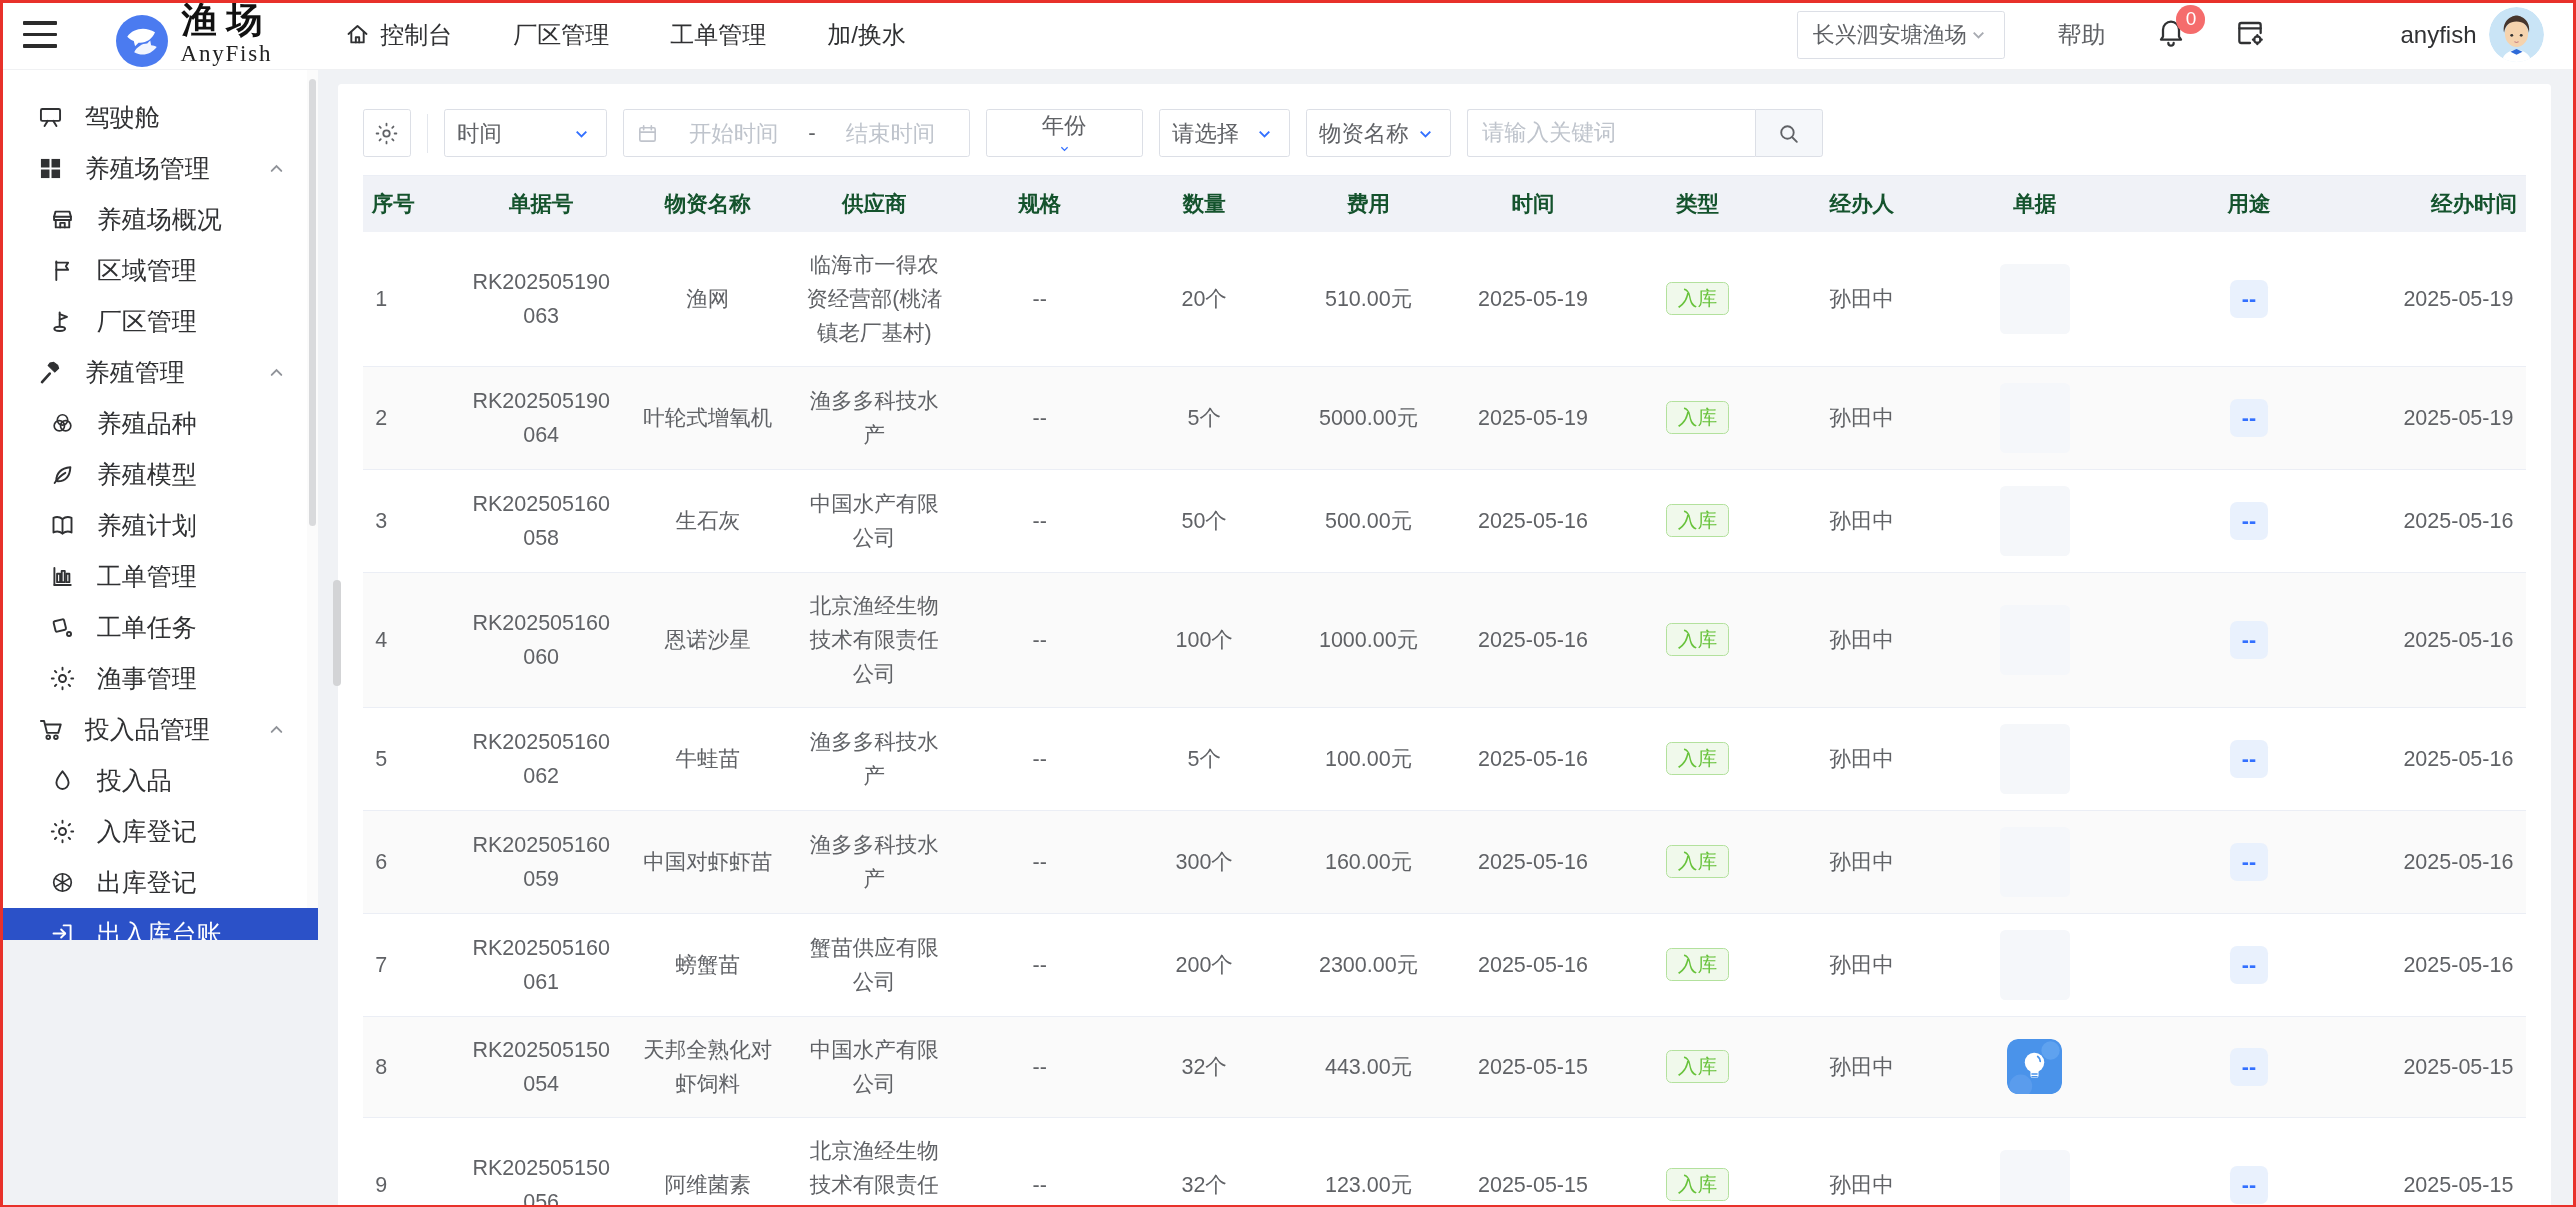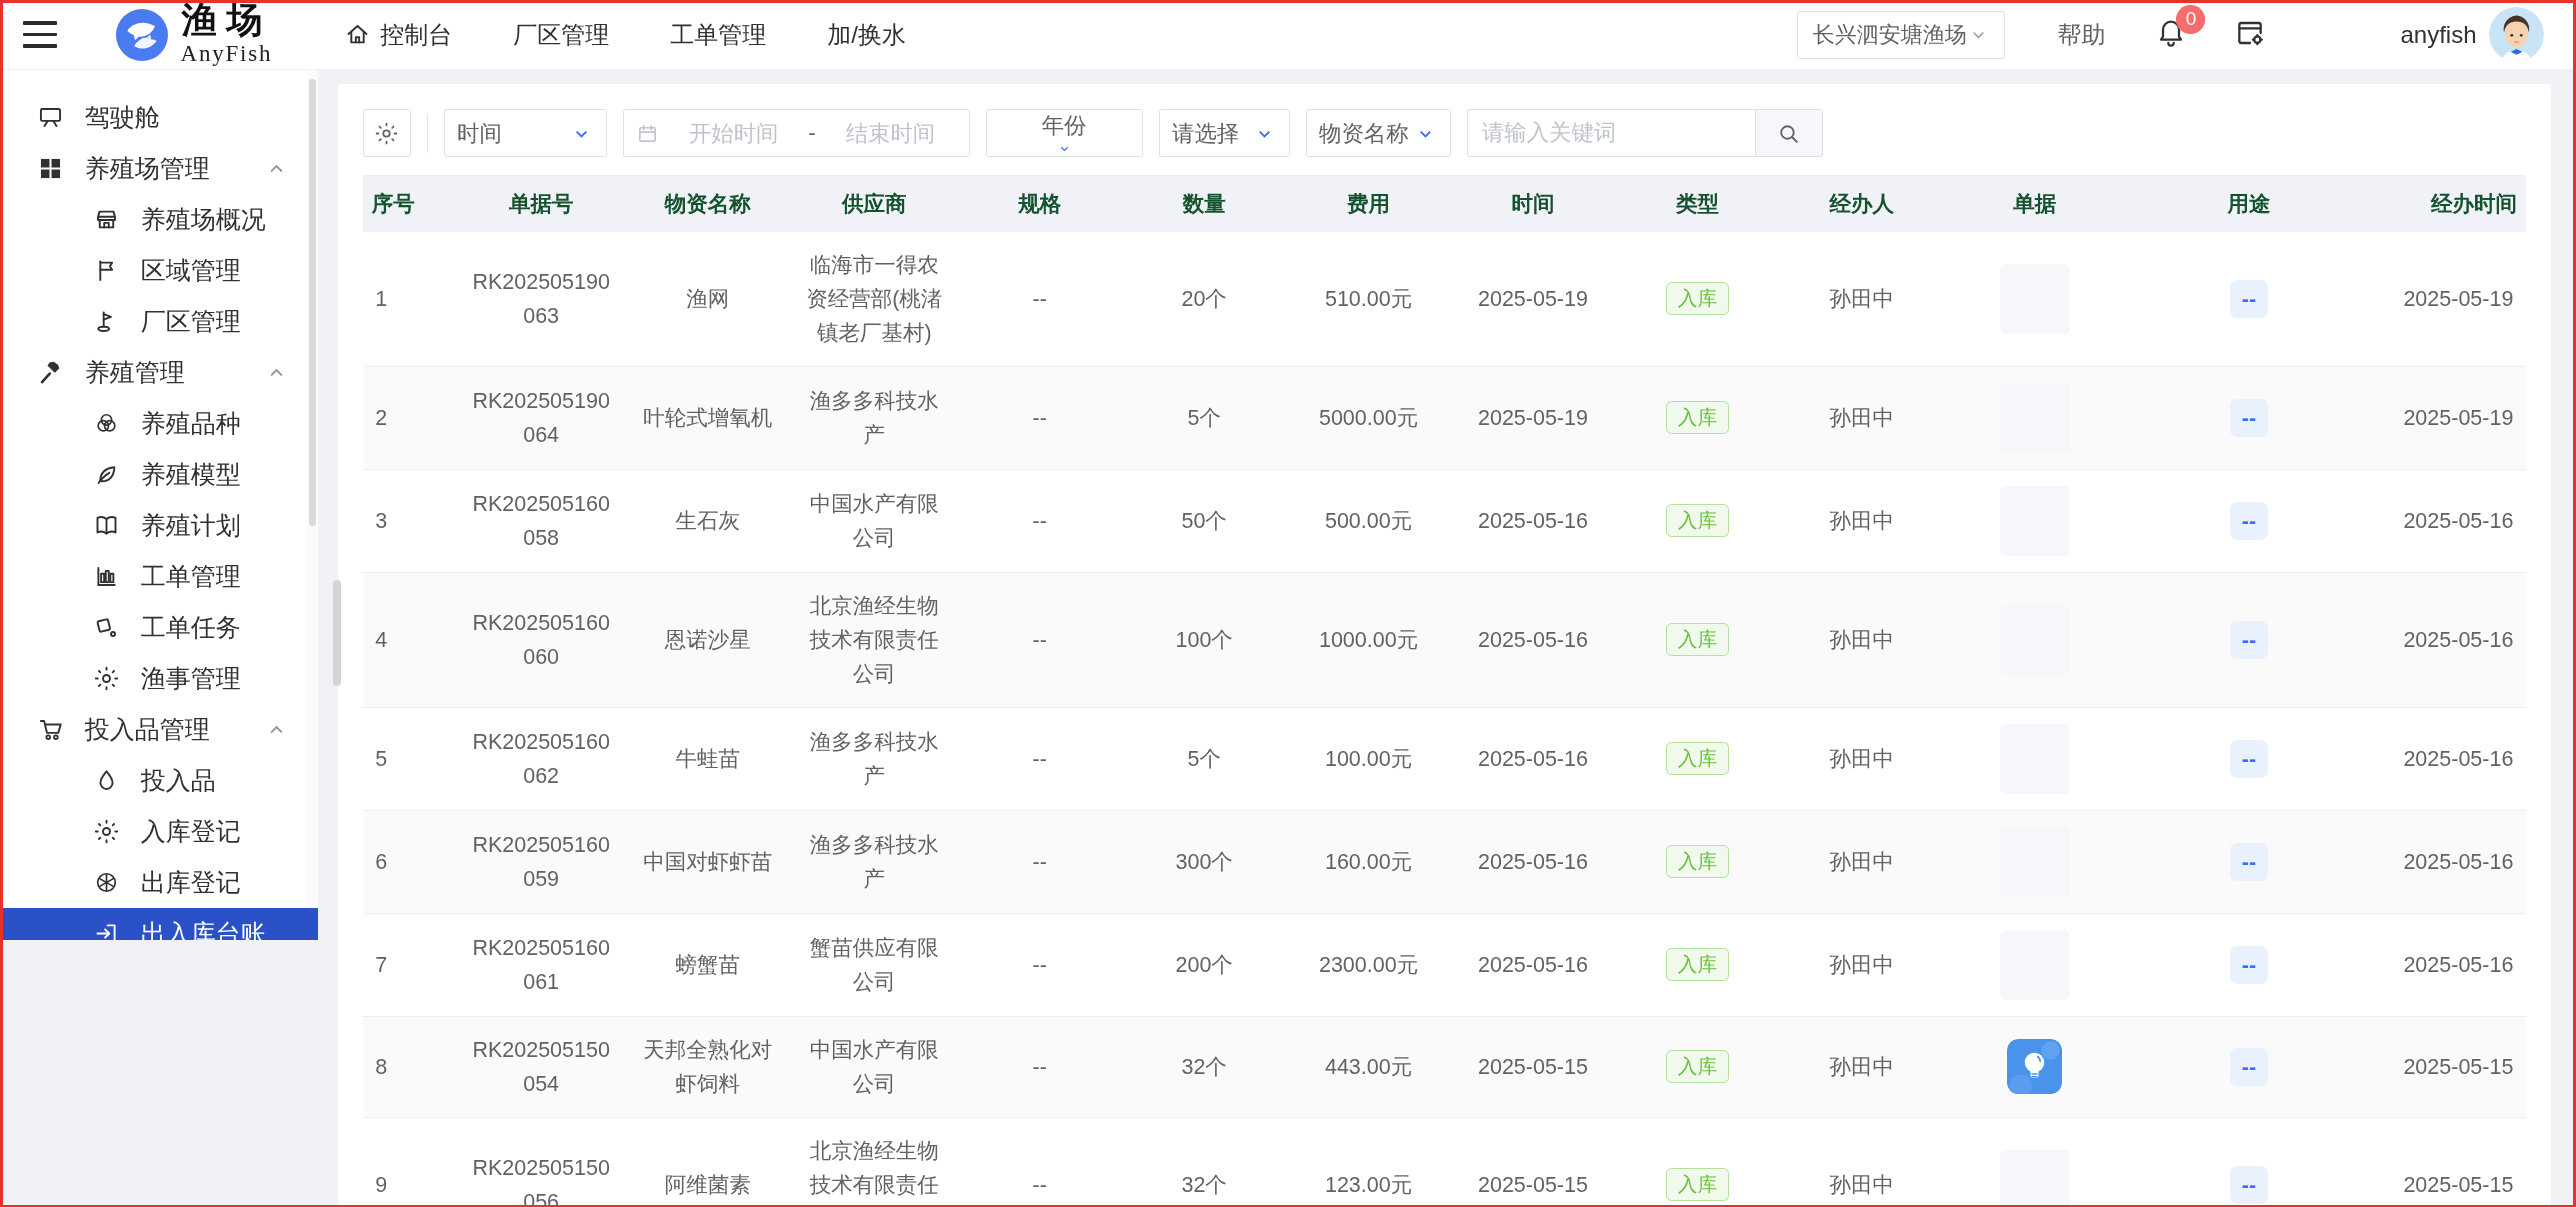--- a/index.html
+++ b/index.html
@@ -7,21 +7,21 @@
   body {
     font-family:"Liberation Sans","DejaVu Sans",sans-serif;
     background:#f0f2f5; color:#303133; position:relative;
   }
   .frame { position:absolute; inset:0; border:3.6px solid #e8312a; pointer-events:none; z-index:999; }
 
   
   .topbar { height:70px; background:#fff; display:flex; align-items:center; padding:0 32px 0 23px; position:relative; z-index:5; border-bottom:0.9px solid #f0f1f3;}
   .hamburger { width:34px; height:27px; display:flex; flex-direction:column; justify-content:space-between; cursor:pointer; }
   .hamburger i { display:block; height:3.6px; background:#2b2b2b; border-radius:0.9px; }
-  .logo { display:flex; align-items:center; margin-left:59px; }
+  .logo { display:flex; align-items:flex-end; margin-left:59px; }
   .logo-badge { width:52px; height:52px; }
   .logo-text { margin-left:12.5px; display:flex; flex-direction:column; align-items:center; }
   .logo-cn { font-family:"Liberation Serif","DejaVu Serif",serif; font-weight:bold; font-size:36px; letter-spacing:9px; color:#111; line-height:1; }
   .logo-en { font-family:"Liberation Serif","DejaVu Serif",serif; font-size:23px; color:#222; margin-top:3.6px; letter-spacing:1.8px; }
   .topnav { display:flex; align-items:center; margin-left:72px; gap:61px; }
   .topnav-item { display:flex; align-items:center; gap:9px; font-size:24px; color:#303133; cursor:pointer; }
   .topnav-item svg { width:27px; height:27px; }
   .top-right { margin-left:auto; display:flex; align-items:center; }
   .farm-select { width:208px; height:48px; border:0.9px solid #dcdfe6; border-radius:2.7px; background:#fff; display:flex; align-items:center; justify-content:space-between; padding:0 14.3px; cursor:pointer; }
   .farm-select .txt { font-size:22px; color:#606266; }
@@ -34,21 +34,21 @@
   .user { display:flex; align-items:center; margin-left:134px; cursor:pointer; }
   .user-name { font-size:24px; color:#303133; margin-right:12.5px; }
   .avatar { width:55px; height:55px; border-radius:50%; overflow:hidden; }
 
   
   .layout { display:flex; height:870px; }
   .sidebar { width:318px; background:#fff; position:relative; overflow:hidden; padding-top:21.5px; flex:none; }
   .side-scroll-track { position:absolute; right:0; top:0; width:10.7px; height:100%; background:#fbfbfb; }
   .side-scroll-thumb { position:absolute; right:1.8px; top:9px; width:7.2px; height:447px; background:#d9dadc; border-radius:3.6px; }
   .side-item { height:51px; display:flex; align-items:center; padding:0 30px 0 36px; cursor:pointer; color:#303133; font-size:25px; position:relative; }
-  .side-item.child { padding-left:92px; }
+  .side-item.child { padding-left:48px; }
   .side-item .s-icon { width:29px; height:29px; flex:none; display:flex; align-items:center; justify-content:center; }
   .side-item .s-icon svg { width:27px; height:27px; }
   .side-item .s-label { margin-left:19.7px; white-space:nowrap; }
   .side-item .s-chevron { margin-left:auto; display:flex; }
   .side-item .s-chevron svg { width:23px; height:23px; color:#909399; }
   .side-item.selected { background:#2b51c8; color:#fff; }
   .main-scroll-thumb { position:absolute; left:333px; top:580px; width:8px; height:106px; background:#d3d4d6; border-radius:4.5px; z-index:6; }
 
   
   .main { flex:1; padding:14.3px 25px 0 19.7px; }

